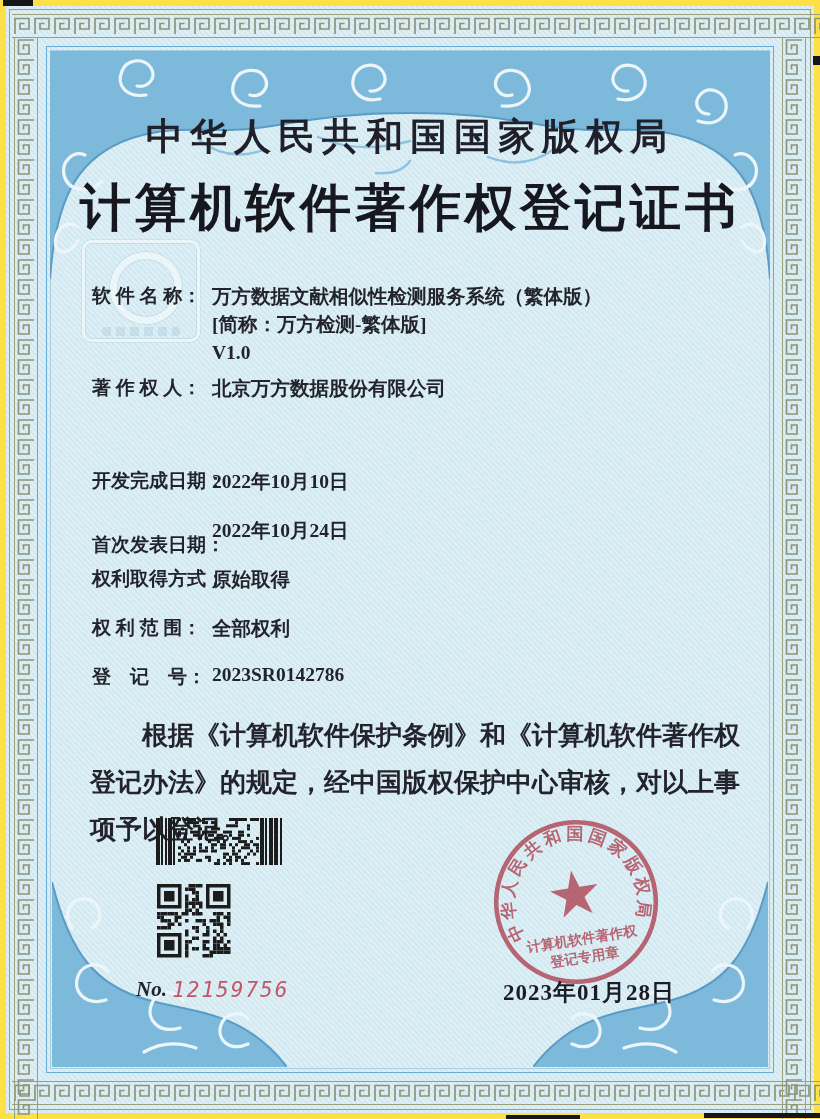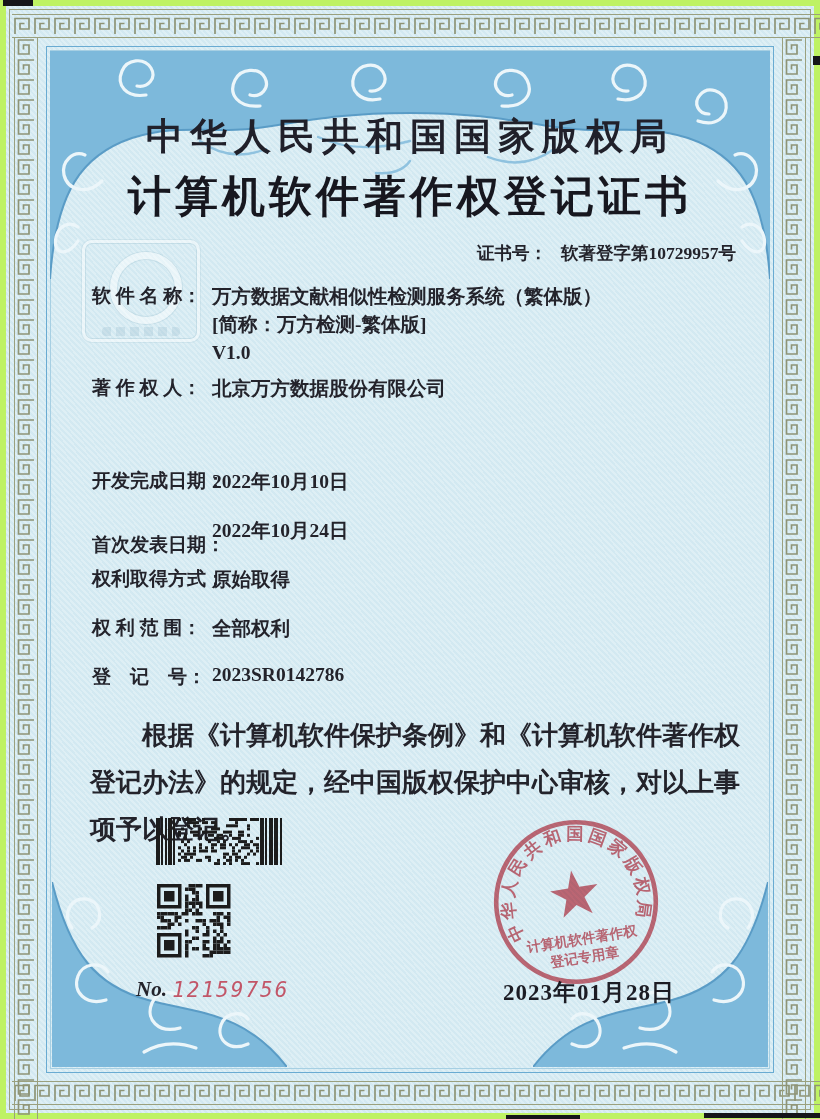--- a/index.html
+++ b/index.html
@@ -1,16 +1,16 @@
 <!DOCTYPE html>
 <html><head>
 <meta charset="utf-8">
 <style>
   html,body{margin:0;padding:0;background:#e8e8e8;}
-  .page{position:relative;width:820px;height:1119px;background:#bef264;overflow:hidden;
+  .page{position:relative;width:820px;height:1119px;background:#fde047;overflow:hidden;
         font-family:"Liberation Serif","DejaVu Serif",serif;color:#23232b;}
   .cert{position:absolute;inset:6px;background:#d8ecf3;
         background-image:repeating-linear-gradient(47deg,rgba(255,255,255,.16) 0 2px,rgba(163,205,226,.10) 2px 4px);}
   
   .line-outer{position:absolute;inset:9px;border:1px solid #9aa07e;}
   
   .mk{position:absolute;}
   .mk-top{left:12px;right:12px;top:14px;height:22px;border-top:1px solid #9aa07e;border-bottom:1px solid #9aa07e;}
   .mk-bottom{left:12px;right:12px;bottom:14px;height:22px;border-top:1px solid #9aa07e;border-bottom:1px solid #9aa07e;}
   .mk-left{left:14px;top:37px;bottom:37px;width:22px;border-left:1px solid #9aa07e;border-right:1px solid #9aa07e;}
@@ -26,21 +26,21 @@
   .watermark{position:absolute;left:82px;top:240px;width:118px;height:102px;opacity:.55;}
   .wm-frame{position:absolute;inset:0;border:3px solid rgba(255,255,255,.9);border-radius:10px;
             box-shadow:inset 0 0 0 1px rgba(148,185,202,.55),0 0 0 1px rgba(148,185,202,.35);}
   .wm-ring{position:absolute;left:28px;top:12px;width:58px;height:58px;border-radius:50%;
            border:7px solid rgba(255,255,255,.85);box-shadow:inset 0 0 0 1px rgba(148,185,202,.5),0 0 0 1px rgba(148,185,202,.5);}
   .wm-dots{position:absolute;left:20px;bottom:6px;width:78px;height:9px;
            background:repeating-linear-gradient(90deg,rgba(148,185,202,.5) 0 9px,transparent 9px 14px);border-radius:4px;}
   
   .t{position:absolute;font-weight:bold;white-space:nowrap;}
   .authority{left:0;right:0;top:112px;text-align:center;font-size:37px;letter-spacing:7px;color:#20202a;}
-  .title{left:0;right:0;top:168px;text-align:center;font-size:43px;letter-spacing:4px;color:#17171f;}
+  .title{left:0;right:0;top:174px;text-align:center;font-size:51px;letter-spacing:4px;color:#17171f;}
   .certno{right:84px;top:241px;font-size:17.5px;}
   .certno .sep{display:inline-block;width:14px;}
   .label{left:92px;font-size:19px;}
   .value{left:212px;font-size:19.5px;}
   .nameline{line-height:28px;}
   .statement{position:absolute;left:90px;top:712px;width:652px;font-weight:bold;font-size:26px;
              line-height:47px;text-indent:2em;white-space:normal;}
   .serial{left:136px;top:977px;font-size:21px;font-style:italic;}
   .serial .num{color:#c25668;font-family:"DejaVu Sans Mono","Liberation Mono",monospace;
                font-weight:normal;font-size:21px;letter-spacing:2px;vertical-align:-1px;}
@@ -144,23 +144,20 @@
   </svg>
 
   <div class="watermark">
     <div class="wm-frame"></div>
     <div class="wm-ring"></div>
     <div class="wm-dots"></div>
   </div>
 
   <div class="t authority">中华人民共和国国家版权局</div>
   <div class="t title">计算机软件著作权登记证书</div>
-  <div class="t certno">
-    <span>证书号：</span><span class="sep"></span><span>软著登字第10729957号</span>
-  </div>
 
   <div class="t label" style="top:283px">软 件 名 称：</div>
   <div class="t value nameline" style="top:283px">万方数据文献相似性检测服务系统（繁体版）</div>
   <div class="t value nameline" style="top:311px">[简称：万方检测-繁体版]</div>
   <div class="t value nameline" style="top:339px">V1.0</div>
 
   <div class="t label" style="top:375px">著 作 权 人：</div>
   <div class="t label" style="top:468px">开发完成日期：</div>
 
   <div class="t value" style="top:375px">北京万方数据股份有限公司</div>

